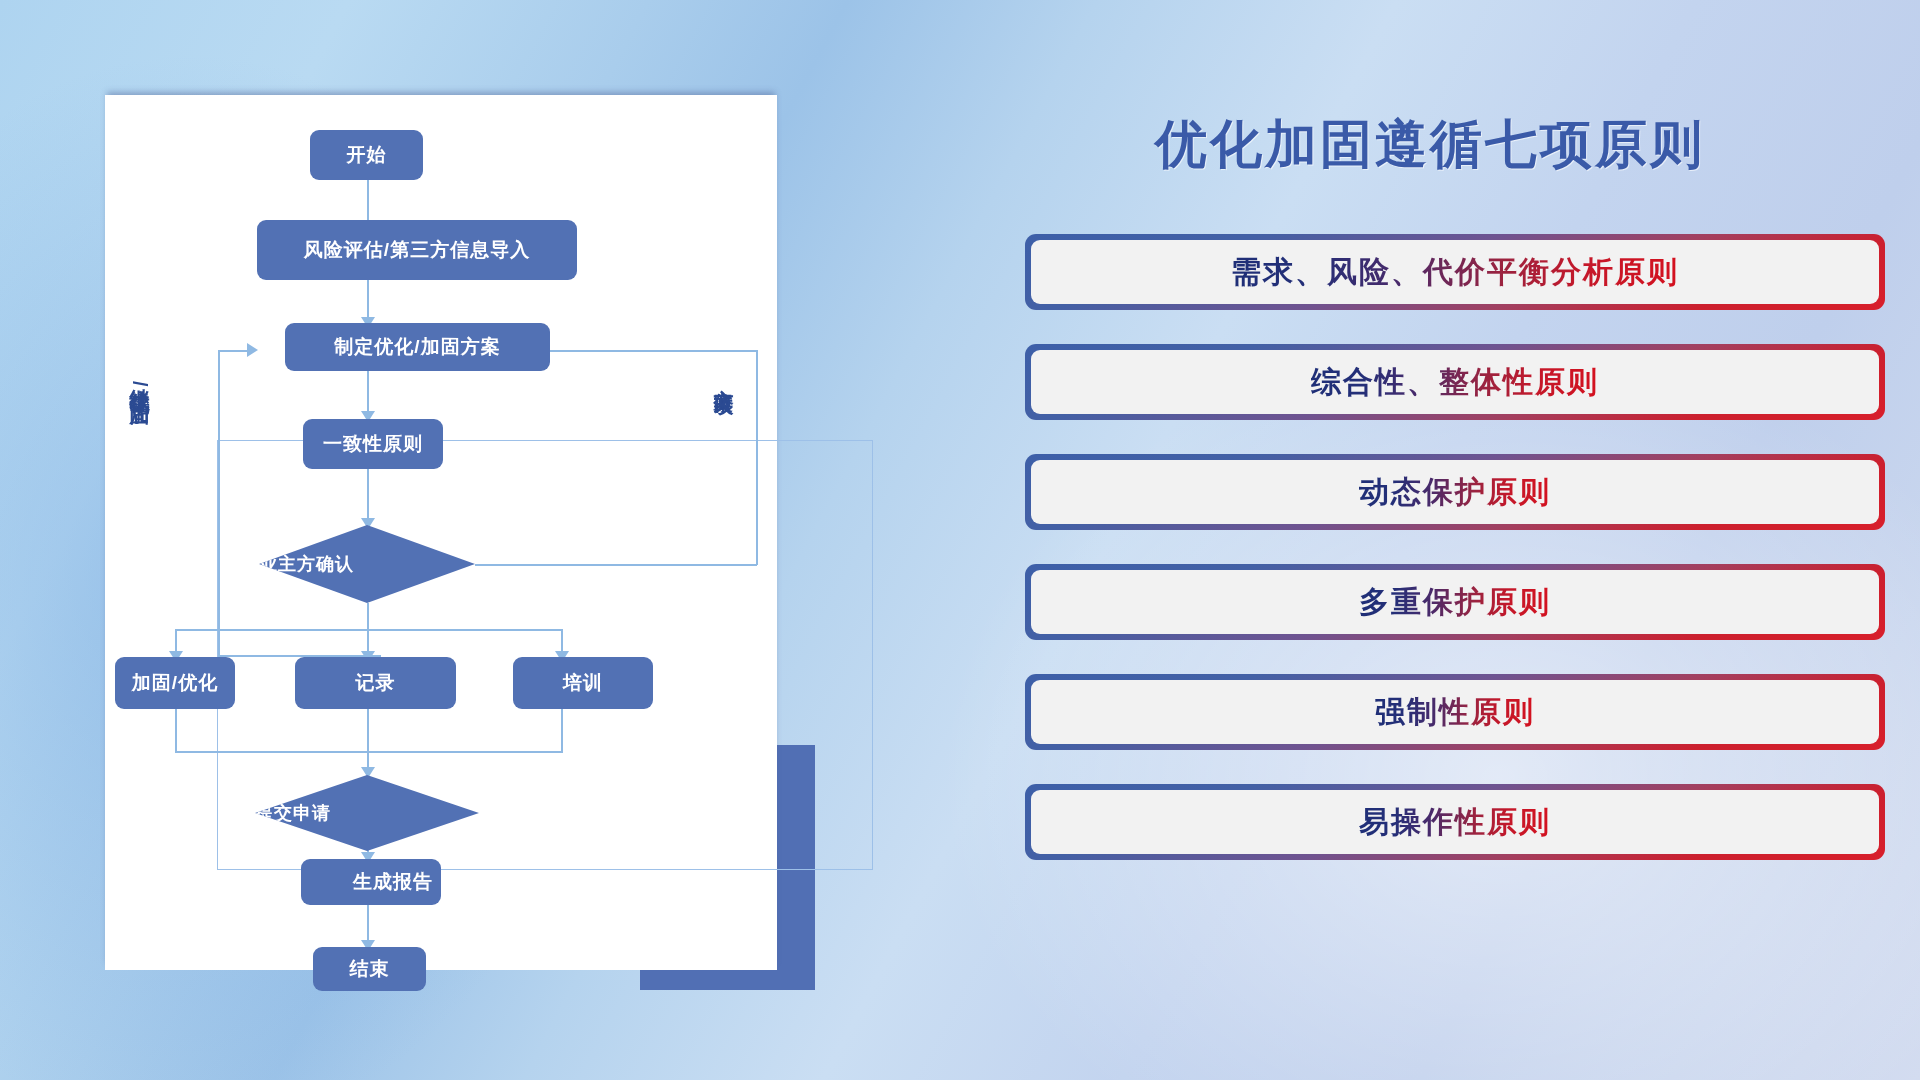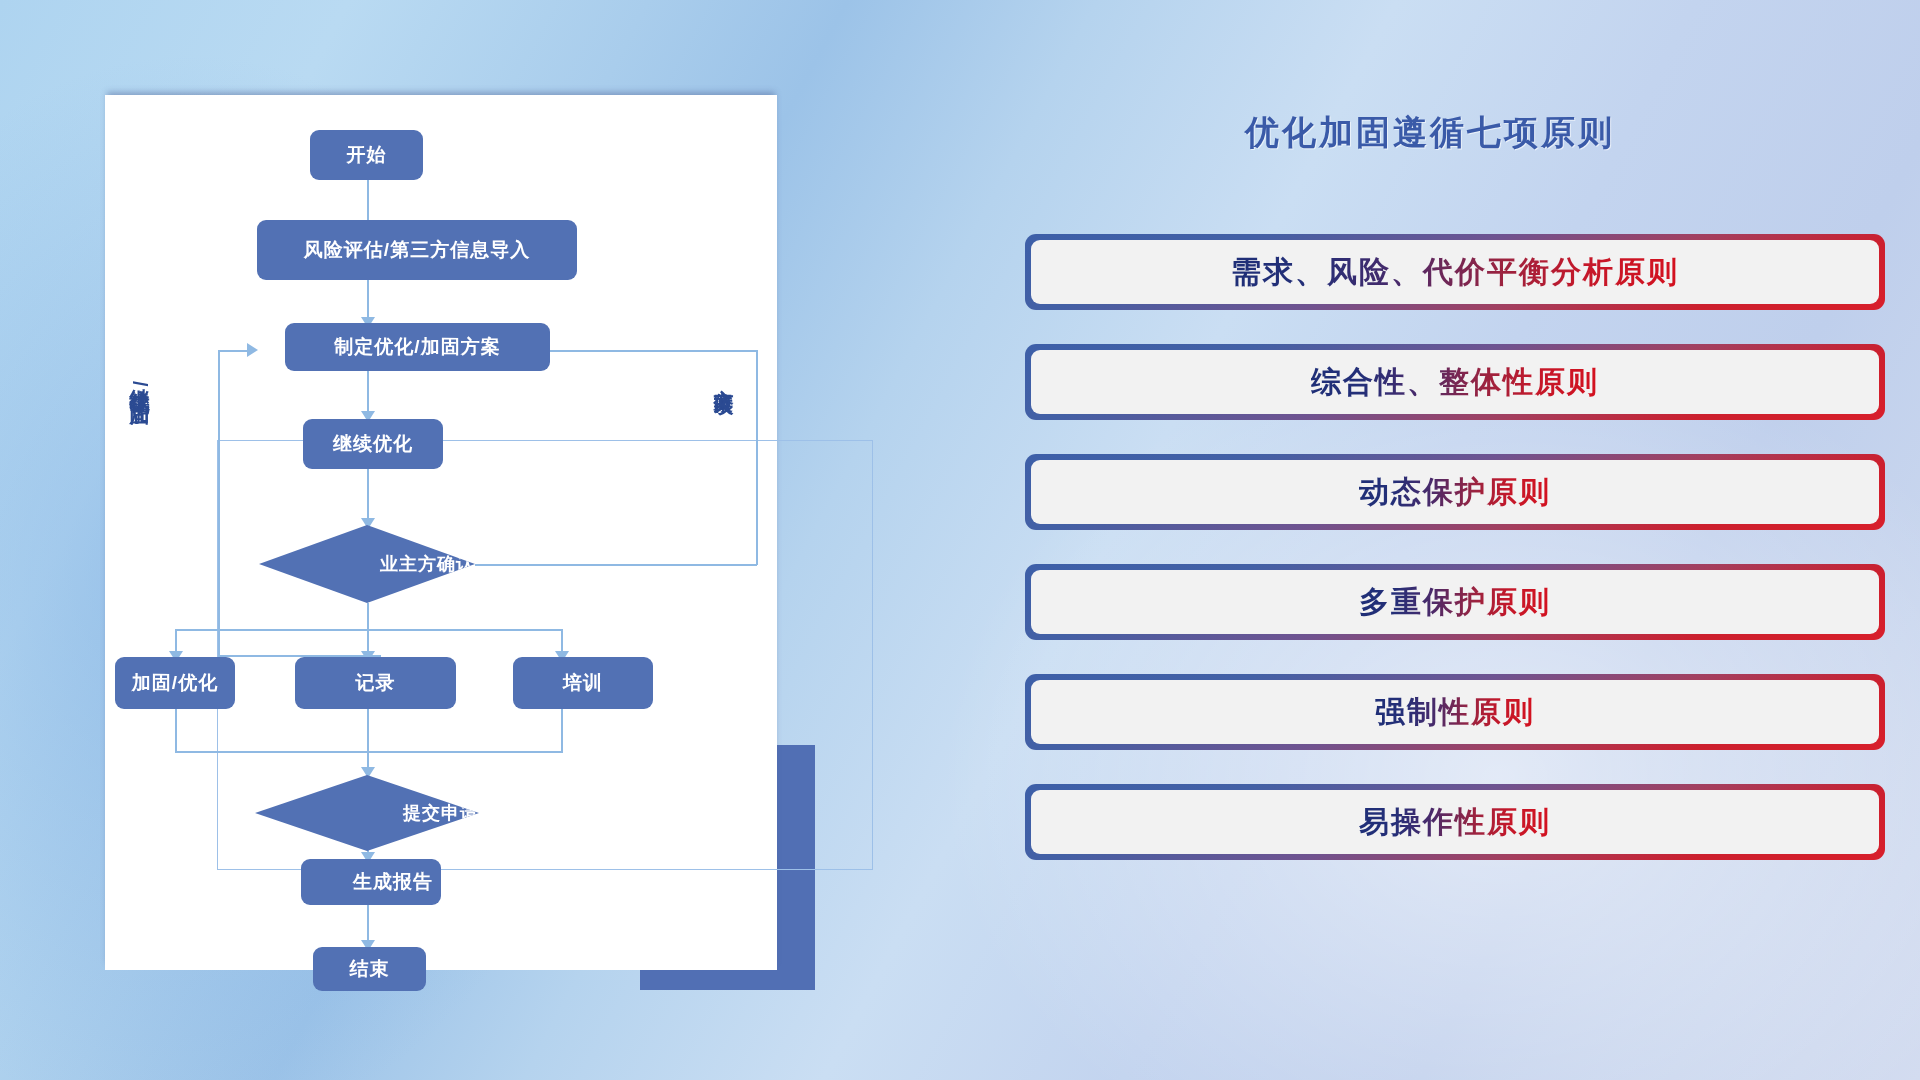--- a/index.html
+++ b/index.html
@@ -59,21 +59,21 @@
     border-radius: 9px;
     display: flex; align-items: center; justify-content: center;
     font-size: 19px; font-weight: bold;
     letter-spacing: 1px;
     white-space: nowrap;
   }
   .diamond {
     position: absolute;
     background: #5271b4;
     color: #ffffff;
-    display: flex; align-items: center; justify-content: flex-end;
+    display: flex; align-items: center; justify-content: flex-start;
     font-size: 18px; font-weight: bold;
     letter-spacing: 1px;
     white-space: nowrap;
     clip-path: polygon(50% 0, 100% 50%, 50% 100%, 0 50%);
   }
   .vlabel {
     position: absolute;
     writing-mode: vertical-rl;
     color: #2b4a92;
     font-size: 20px; font-weight: bold;
@@ -110,21 +110,21 @@
   #right-panel {
     position: absolute;
     left: 940px; top: 0;
     width: 980px; height: 1080px;
   }
   #principles-title {
     position: absolute;
     left: 0; top: 110px;
     width: 980px;
     text-align: center;
-    font-size: 34px;
+    font-size: 52px;
     font-weight: bold;
     letter-spacing: 3px;
     color: #3a5aa8;
     text-shadow: 1px 1px 0 rgba(255,255,255,0.6);
   }
   #principles-list {
     position: absolute;
     left: 85px; top: 234px;
     width: 860px;
   }
@@ -218,21 +218,21 @@
 
     <div class="node" style="left:152px; top:125px; width:320px; height:60px;">
       <span>风险评估/第三方信息导入</span>
     </div>
 
     <div class="node" style="left:180px; top:228px; width:265px; height:48px;">
       <span>制定优化/加固方案</span>
     </div>
 
     <div class="node" style="left:198px; top:324px; width:140px; height:50px;">
-      <span>继续优化</span>
+      <span>一致性原则</span>
     </div>
 
     <div class="diamond" style="left:154px; top:430px; width:216px; height:78px;">
       <span>业主方确认</span>
     </div>
 
     <div class="node" style="left:10px; top:562px; width:120px; height:52px;">
       <span>加固/优化</span>
     </div>
 

